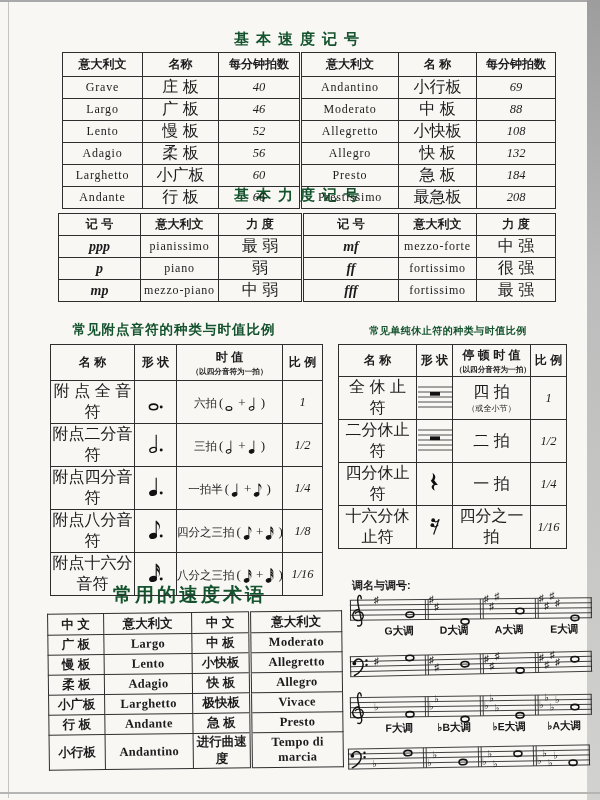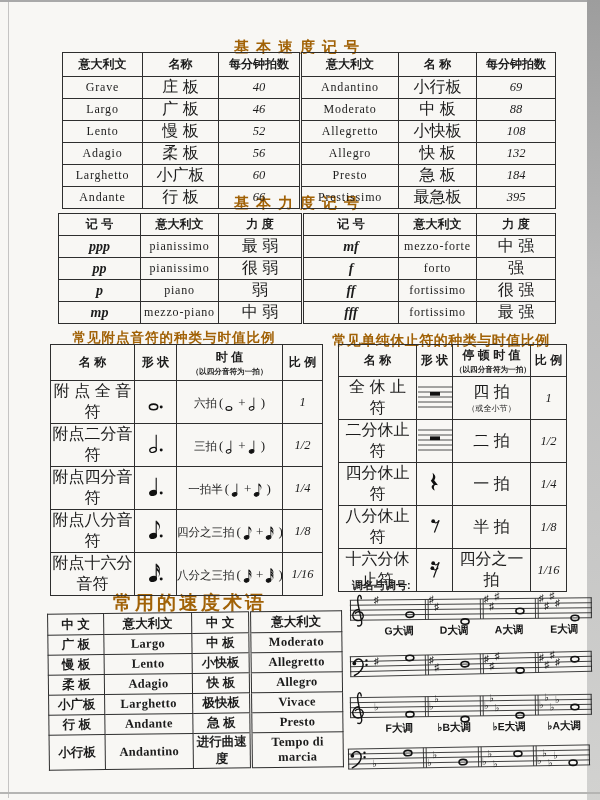--- a/index.html
+++ b/index.html
@@ -1,23 +1,23 @@
 <!DOCTYPE html>
 <html><head>
 <meta charset="utf-8">
 <style>
   html,body{margin:0;padding:0;}
   body{width:600px;height:800px;background:#f8f7f4;font-family:"Liberation Sans",sans-serif;color:#1c1c1c;position:relative;overflow:hidden;}
   .abs{position:absolute;}
-  .sec-title{position:absolute;font-weight:bold;text-align:center;color:#a16207;margin-top:8px;}
+  .sec-title{position:absolute;font-weight:bold;text-align:center;color:#14532d;}
   #title-tempo,#title-dyn{left:0;width:600px;font-size:15px;letter-spacing:7px;}
   #title-tempo{top:30px;}
   #title-dyn{top:186px;}
   #title-dotted{left:18px;top:321px;width:312px;font-size:13.5px;letter-spacing:1px;}
-  #title-rests{left:310px;top:324px;width:262px;font-size:14px;letter-spacing:0.5px;}
+  #title-rests{left:317px;top:324px;width:262px;font-size:10px;letter-spacing:0.5px;}
   #title-terms{left:30px;top:582px;width:320px;font-size:19px;letter-spacing:3px;font-family:"Liberation Serif",serif;}
   #keys-label{left:352px;top:578px;font-size:11px;font-weight:bold;}
   table{border-collapse:collapse;table-layout:fixed;background:transparent;}
   td,th{border:1px solid #2e2e2e;text-align:center;vertical-align:middle;padding:0;overflow:hidden;}
   th{font-size:12px;font-weight:bold;}
   .cjk{font-size:16px;}
   .lat{font-family:"Liberation Serif",serif;font-size:12px;letter-spacing:0.8px;}
   .num{font-family:"Liberation Serif",serif;font-size:12.5px;font-style:italic;}
   .sym{font-family:"Liberation Serif",serif;font-style:italic;font-weight:bold;font-size:14px;}
   .dbl{border-left:3px double #2e2e2e;}
@@ -117,21 +117,21 @@
         <td class="lat dbl">Presto</td>
         <td class="cjk">急 板</td>
         <td class="num">184</td>
       </tr>
       <tr>
         <td class="lat">Andante</td>
         <td class="cjk">行 板</td>
         <td class="num">66</td>
         <td class="lat dbl">Prestissimo</td>
         <td class="cjk">最急板</td>
-        <td class="num">395</td>
+        <td class="num">208</td>
       </tr>
     </tbody>
   </table>
 <table class="abs" id="dyn-table" style="width: 497px;">
     <colgroup>
       <col style="width:82px">
       <col style="width:78px">
       <col style="width:84px">
       <col style="width:96px">
       <col style="width:78px">
@@ -150,28 +150,20 @@
     <tbody>
       <tr>
         <td class="sym">ppp</td>
         <td class="lat">pianissimo</td>
         <td class="cjk">最 弱</td>
         <td class="sym dbl">mf</td>
         <td class="lat">mezzo-forte</td>
         <td class="cjk">中 强</td>
       </tr>
       <tr>
-        <td class="sym">pp</td>
-        <td class="lat">pianissimo</td>
-        <td class="cjk">很 弱</td>
-        <td class="sym dbl">f</td>
-        <td class="lat">forto</td>
-        <td class="cjk">强</td>
-      </tr>
-      <tr>
         <td class="sym">p</td>
         <td class="lat">piano</td>
         <td class="cjk">弱</td>
         <td class="sym dbl">ff</td>
         <td class="lat">fortissimo</td>
         <td class="cjk">很 强</td>
       </tr>
       <tr>
         <td class="sym">mp</td>
         <td class="lat">mezzo-piano</td>
@@ -367,30 +359,20 @@
         <td><span class="cjk">二 拍</span></td>
         <td class="num">1/2</td>
       </tr>
       <tr>
         <td class="cjk">四分休止符</td>
         <td><svg width="14" height="21" viewBox="0 0 14 21">
             <path d="M4.6 0.8 C7.6 3.6 8.2 5.4 6.2 8.2 L10 13.2 C6.4 12.2 4.8 14 6.8 18.6 C3.2 17.2 2.6 13.6 5.6 12.6 L2.8 8.8 C5.2 6.6 5.4 4 4.6 0.8 Z" fill="#111"></path>
           </svg></td>
         <td><span class="cjk">一 拍</span></td>
         <td class="num">1/4</td>
-      </tr>
-      <tr>
-        <td class="cjk">八分休止符</td>
-        <td><svg width="12" height="18" viewBox="0 0 12 18">
-            <circle cx="4.2" cy="5.2" r="1.9" fill="#111"></circle>
-            <path d="M4.5 6.1000000000000005 C6.4 7.4 8.600000000000001 7 10 4.6000000000000005" fill="none" stroke="#111" stroke-width="1.1"></path>
-            <line x1="10.100000000000001" y1="4.2" x2="5.4" y2="16.5" stroke="#111" stroke-width="1.2"></line>
-          </svg></td>
-        <td><span class="cjk">半 拍</span></td>
-        <td class="num">1/8</td>
       </tr>
       <tr>
         <td class="cjk">十六分休止符</td>
         <td><svg width="12" height="21" viewBox="0 0 12 21">
             <circle cx="4.2" cy="5.2" r="1.9" fill="#111"></circle>
             <path d="M4.5 6.1000000000000005 C6.4 7.4 8.600000000000001 7 10 4.6000000000000005" fill="none" stroke="#111" stroke-width="1.1"></path>
             <circle cx="3.4" cy="10.2" r="1.9" fill="#111"></circle>
             <path d="M3.6999999999999997 11.1 C5.6 12.399999999999999 7.800000000000001 12 9.2 9.6" fill="none" stroke="#111" stroke-width="1.1"></path>
             <line x1="10.100000000000001" y1="4.2" x2="4.6" y2="19.5" stroke="#111" stroke-width="1.2"></line>
           </svg></td>

